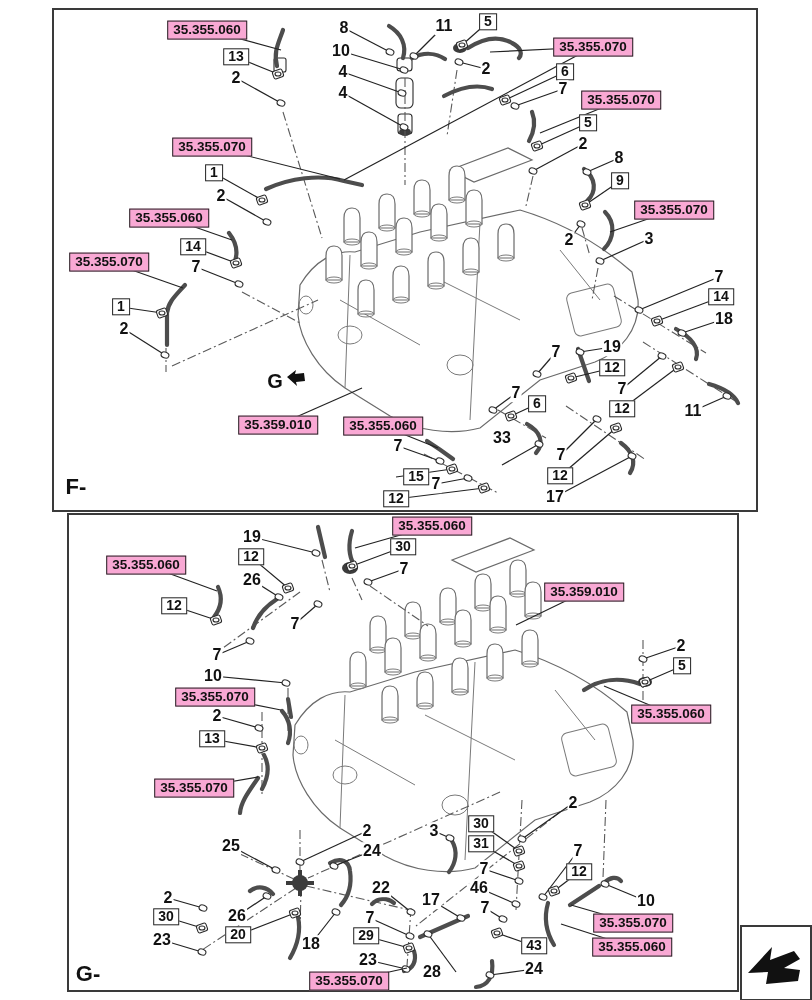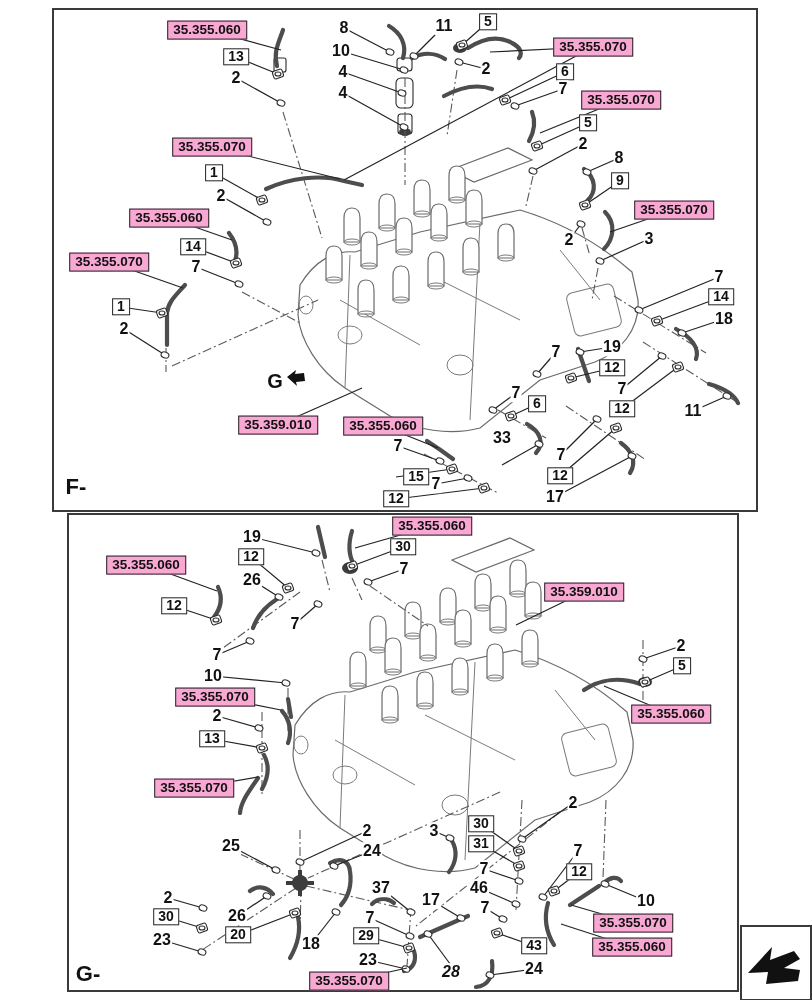--- a/index.html
+++ b/index.html
@@ -464,30 +464,30 @@
     <div class="lbl num" style="left: 434px; top: 831px;">3</div>
     <div class="lbl num" style="left: 573px; top: 803px;">2</div>
     <div class="lbl item" style="left: 481px; top: 824px;">30</div>
     <div class="lbl item" style="left: 481px; top: 844px;">31</div>
     <div class="lbl num" style="left: 484px; top: 869px;">7</div>
     <div class="lbl num" style="left: 479px; top: 888px;">46</div>
     <div class="lbl num" style="left: 485px; top: 908px;">7</div>
     <div class="lbl num" style="left: 578px; top: 851px;">7</div>
     <div class="lbl item" style="left: 579px; top: 872px;">12</div>
     <div class="lbl num" style="left: 646px; top: 901px;">10</div>
-    <div class="lbl num" style="left: 381px; top: 888px;">37</div>
+    <div class="lbl num" style="left: 381px; top: 888px;">22</div>
     <div class="lbl num" style="left: 431px; top: 900px;">17</div>
     <div class="lbl num" style="left: 168px; top: 898px;">2</div>
     <div class="lbl item" style="left: 166px; top: 917px;">30</div>
     <div class="lbl num" style="left: 162px; top: 940px;">23</div>
     <div class="lbl num" style="left: 237px; top: 916px;">26</div>
     <div class="lbl item" style="left: 238px; top: 935px;">20</div>
     <div class="lbl num" style="left: 311px; top: 944px;">18</div>
     <div class="lbl num" style="left: 370px; top: 918px;">7</div>
     <div class="lbl item" style="left: 366px; top: 936px;">29</div>
     <div class="lbl num" style="left: 368px; top: 960px;">23</div>
-    <div class="lbl num" style="left: 451px; top: 972px; font-style: italic;">28</div>
+    <div class="lbl num" style="left: 432px; top: 972px;">28</div>
     <div class="lbl item" style="left: 534px; top: 946px;">43</div>
     <div class="lbl num" style="left: 534px; top: 969px;">24</div>
     <div class="lbl ref" style="left: 349px; top: 981px;">35.355.070</div>
     <div class="lbl ref" style="left: 633px; top: 923px;">35.355.070</div>
     <div class="lbl ref" style="left: 632px; top: 947px;">35.355.060</div>
   </div>
 
 </body></html>

